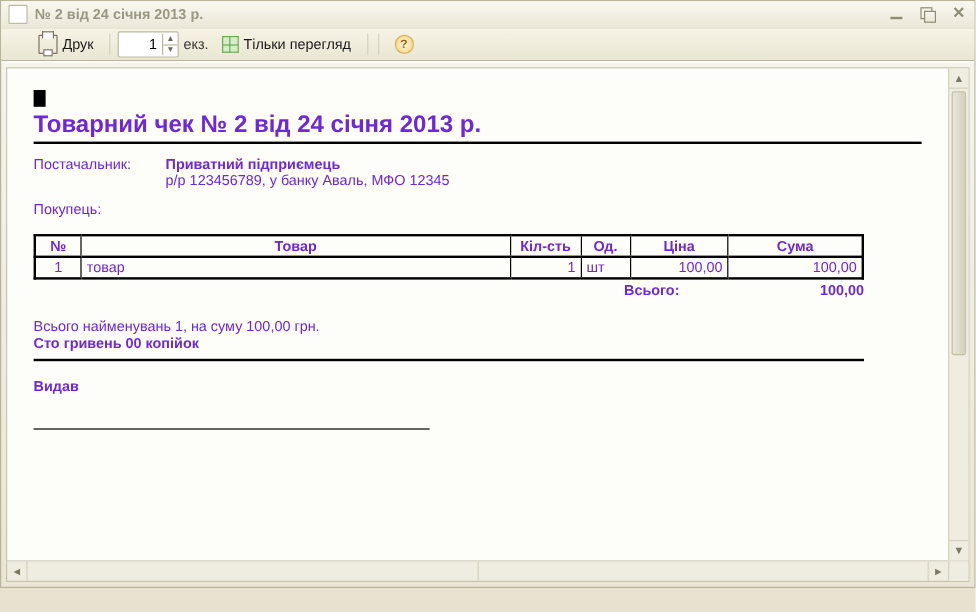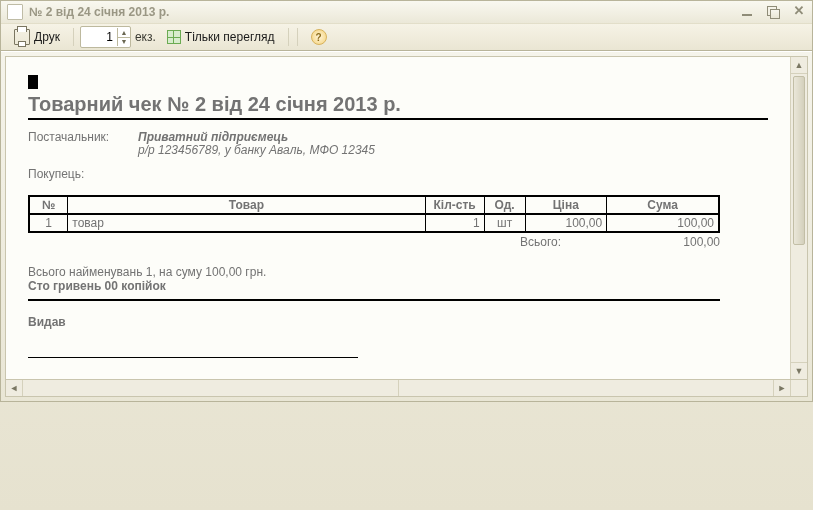--- a/index.html
+++ b/index.html
@@ -20,21 +20,21 @@
   body{
     font-family:"Tahoma","Segoe UI",Arial,sans-serif;
     font-size:12px;
     color:var(--text);
     background:linear-gradient(#f0ede0,#e6e2cf);
     width:813px;height:510px;overflow:hidden;
     box-sizing:border-box;
   }
   
   .window{
-    width:813px;height:402px;
+    width:813px;height:490px;
     display:flex;flex-direction:column;
     box-sizing:border-box;
     border:1px solid var(--chrome-border);
     background:linear-gradient(var(--chrome-bg1),var(--chrome-bg2));
   }
   .titlebar{
     height:22px;flex:0 0 22px;
     display:flex;align-items:center;
     padding:0 4px 0 6px;
     background:linear-gradient(#f9f8f0,#ebe8d8);
@@ -58,21 +58,21 @@
   .winbtn.minimize::before{content:"";display:block;width:10px;height:2px;background:#8f8c78;margin:10px auto 0;}
   .winbtn.restore{position:relative;}
   .winbtn.restore::before{content:"";position:absolute;left:3px;top:2px;width:8px;height:8px;border:1px solid #8f8c78;}
   .winbtn.restore::after{content:"";position:absolute;left:6px;top:5px;width:8px;height:8px;border:1px solid #8f8c78;background:linear-gradient(var(--chrome-bg1),var(--chrome-bg2));}
   .winbtn.close{font-weight:bold;}
 
   
   .toolbar{
     height:26px;flex:0 0 26px;
     display:flex;align-items:center;gap:4px;
-    padding:0 6px;
+    padding:0 24px;
     background:linear-gradient(#f6f3e6,#eae6d3);
     border-bottom:1px solid var(--chrome-border);
   }
   .tb-btn{
     display:inline-flex;align-items:center;gap:4px;
     height:20px;padding:0 6px;
     border:1px solid transparent;border-radius:2px;
     cursor:pointer;
   }
   .tb-btn .lbl{white-space:nowrap;}
@@ -123,57 +123,57 @@
   }
   .viewport{
     flex:1;display:flex;background:var(--paper);
     border:1px solid #c9c5ae;
     box-sizing:border-box;
   }
   .paper-scroll{flex:1;overflow:hidden;position:relative;}
   .paper{
     box-sizing:border-box;
     padding:18px 22px 18px 22px;
-    color:#737373;
+    color:#6d28d9;
   }
   
   .caret{width:10px;height:14px;background:#000;margin-bottom:4px;}
 
   
   .doc-title{font-size:20px;font-weight:bold;margin:0 0 2px 0;}
   .hr{border:0;border-top:2px solid #000;margin:2px 0 10px 0;}
   .field{display:flex;margin:2px 0;}
   .field .k{width:110px;}
-  .field .v{flex:1;font-style:italic;}
+  .field .v{flex:1;}
   .v .main{font-weight:bold;}
   .v .sub{margin-top:-1px;}
 
   table.items{
     width:692px;border-collapse:collapse;margin-top:14px;
     font-size:12px;
   }
   table.items th,table.items td{
     border:1px solid #000;padding:1px 4px;height:18px;
     box-sizing:border-box;
   }
   table.items th{font-weight:bold;text-align:center;background:transparent;border-width:2px 1px;}
   table.items th:first-child{border-left-width:2px;}
   table.items th:last-child{border-right-width:2px;}
   table.items tbody td:first-child{border-left-width:2px;}
   table.items tbody td:last-child{border-right-width:2px;}
   table.items tbody tr:last-child td{border-bottom-width:2px;}
   .col-n{width:38px;text-align:center;}
   .col-name{width:350px;}
   .col-qty{width:58px;text-align:right;}
-  .col-unit{width:40px;text-align:center;}
+  .col-unit{width:40px;}
   .col-price{width:80px;text-align:right;}
   .col-sum{width:110px;text-align:right;}
 
   .totals{width:692px;margin-top:2px;}
-  .totals-row{display:flex;font-weight:normal;align-items:center;}
+  .totals-row{display:flex;font-weight:bold;align-items:center;}
   .totals-row .lab{margin-left:auto;width:90px;}
   .totals-row .val{width:110px;text-align:right;}
 
   .summary{margin-top:16px;}
   .summary .line1{}
   .summary .line2{font-weight:bold;}
   .hr2{border:0;border-top:2px solid #000;margin:6px 0 14px 0;width:692px;}
 
   .issued .lab{font-weight:bold;}
   .sigline{border:0;border-top:1px solid #000;margin:28px 0 0 0;width:330px;}

